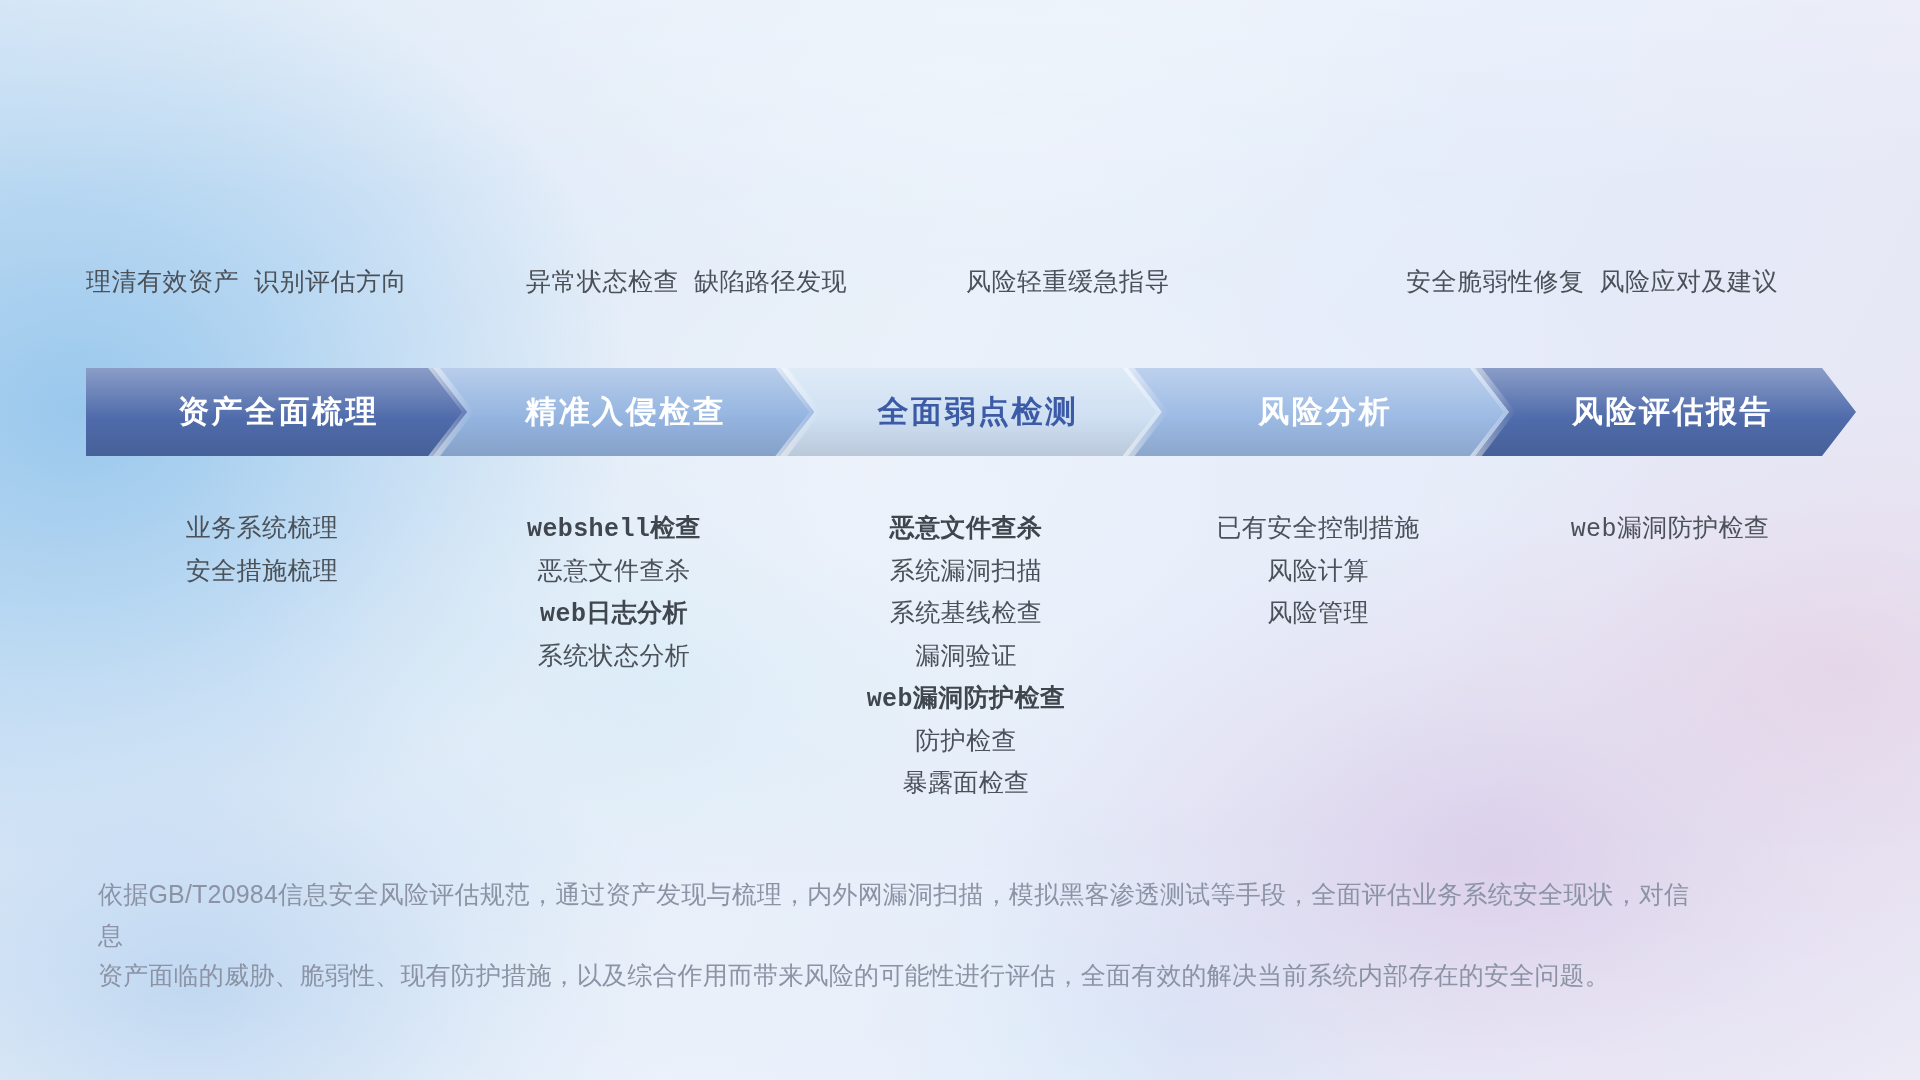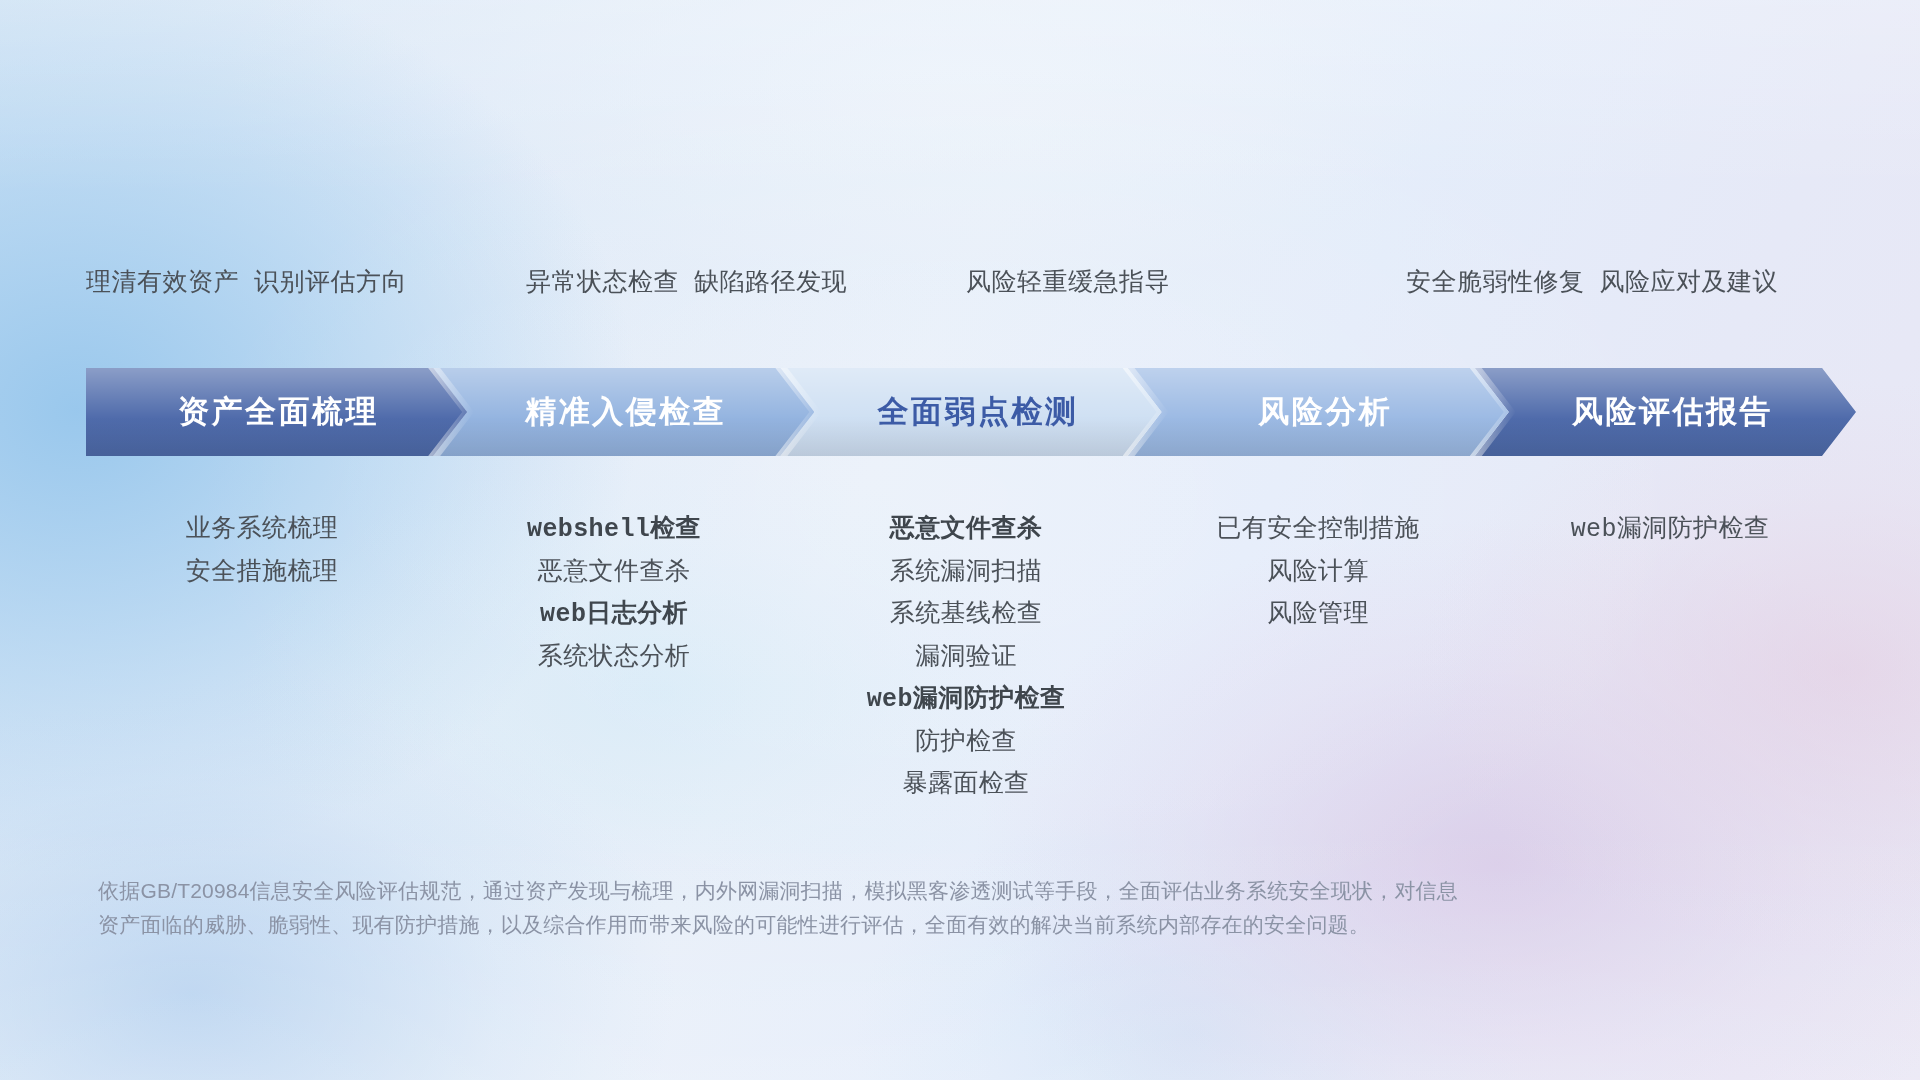--- a/index.html
+++ b/index.html
@@ -188,21 +188,21 @@
     font-weight: 400;
   }
   .bot-item.em { font-weight: 700; color: #3f464d; }
 
   
   .footer {
     position: absolute;
     left: 98px;
     top: 874px;
     width: 1600px;
-    font-size: 21px;
+    font-size: 25px;
     line-height: 1.62;
     color: #8b93a5;
     letter-spacing: 0.2px;
   }
   .footer p { margin: 0; }
 </style>
 </head>
 <body>
 
 <div id="stage">

